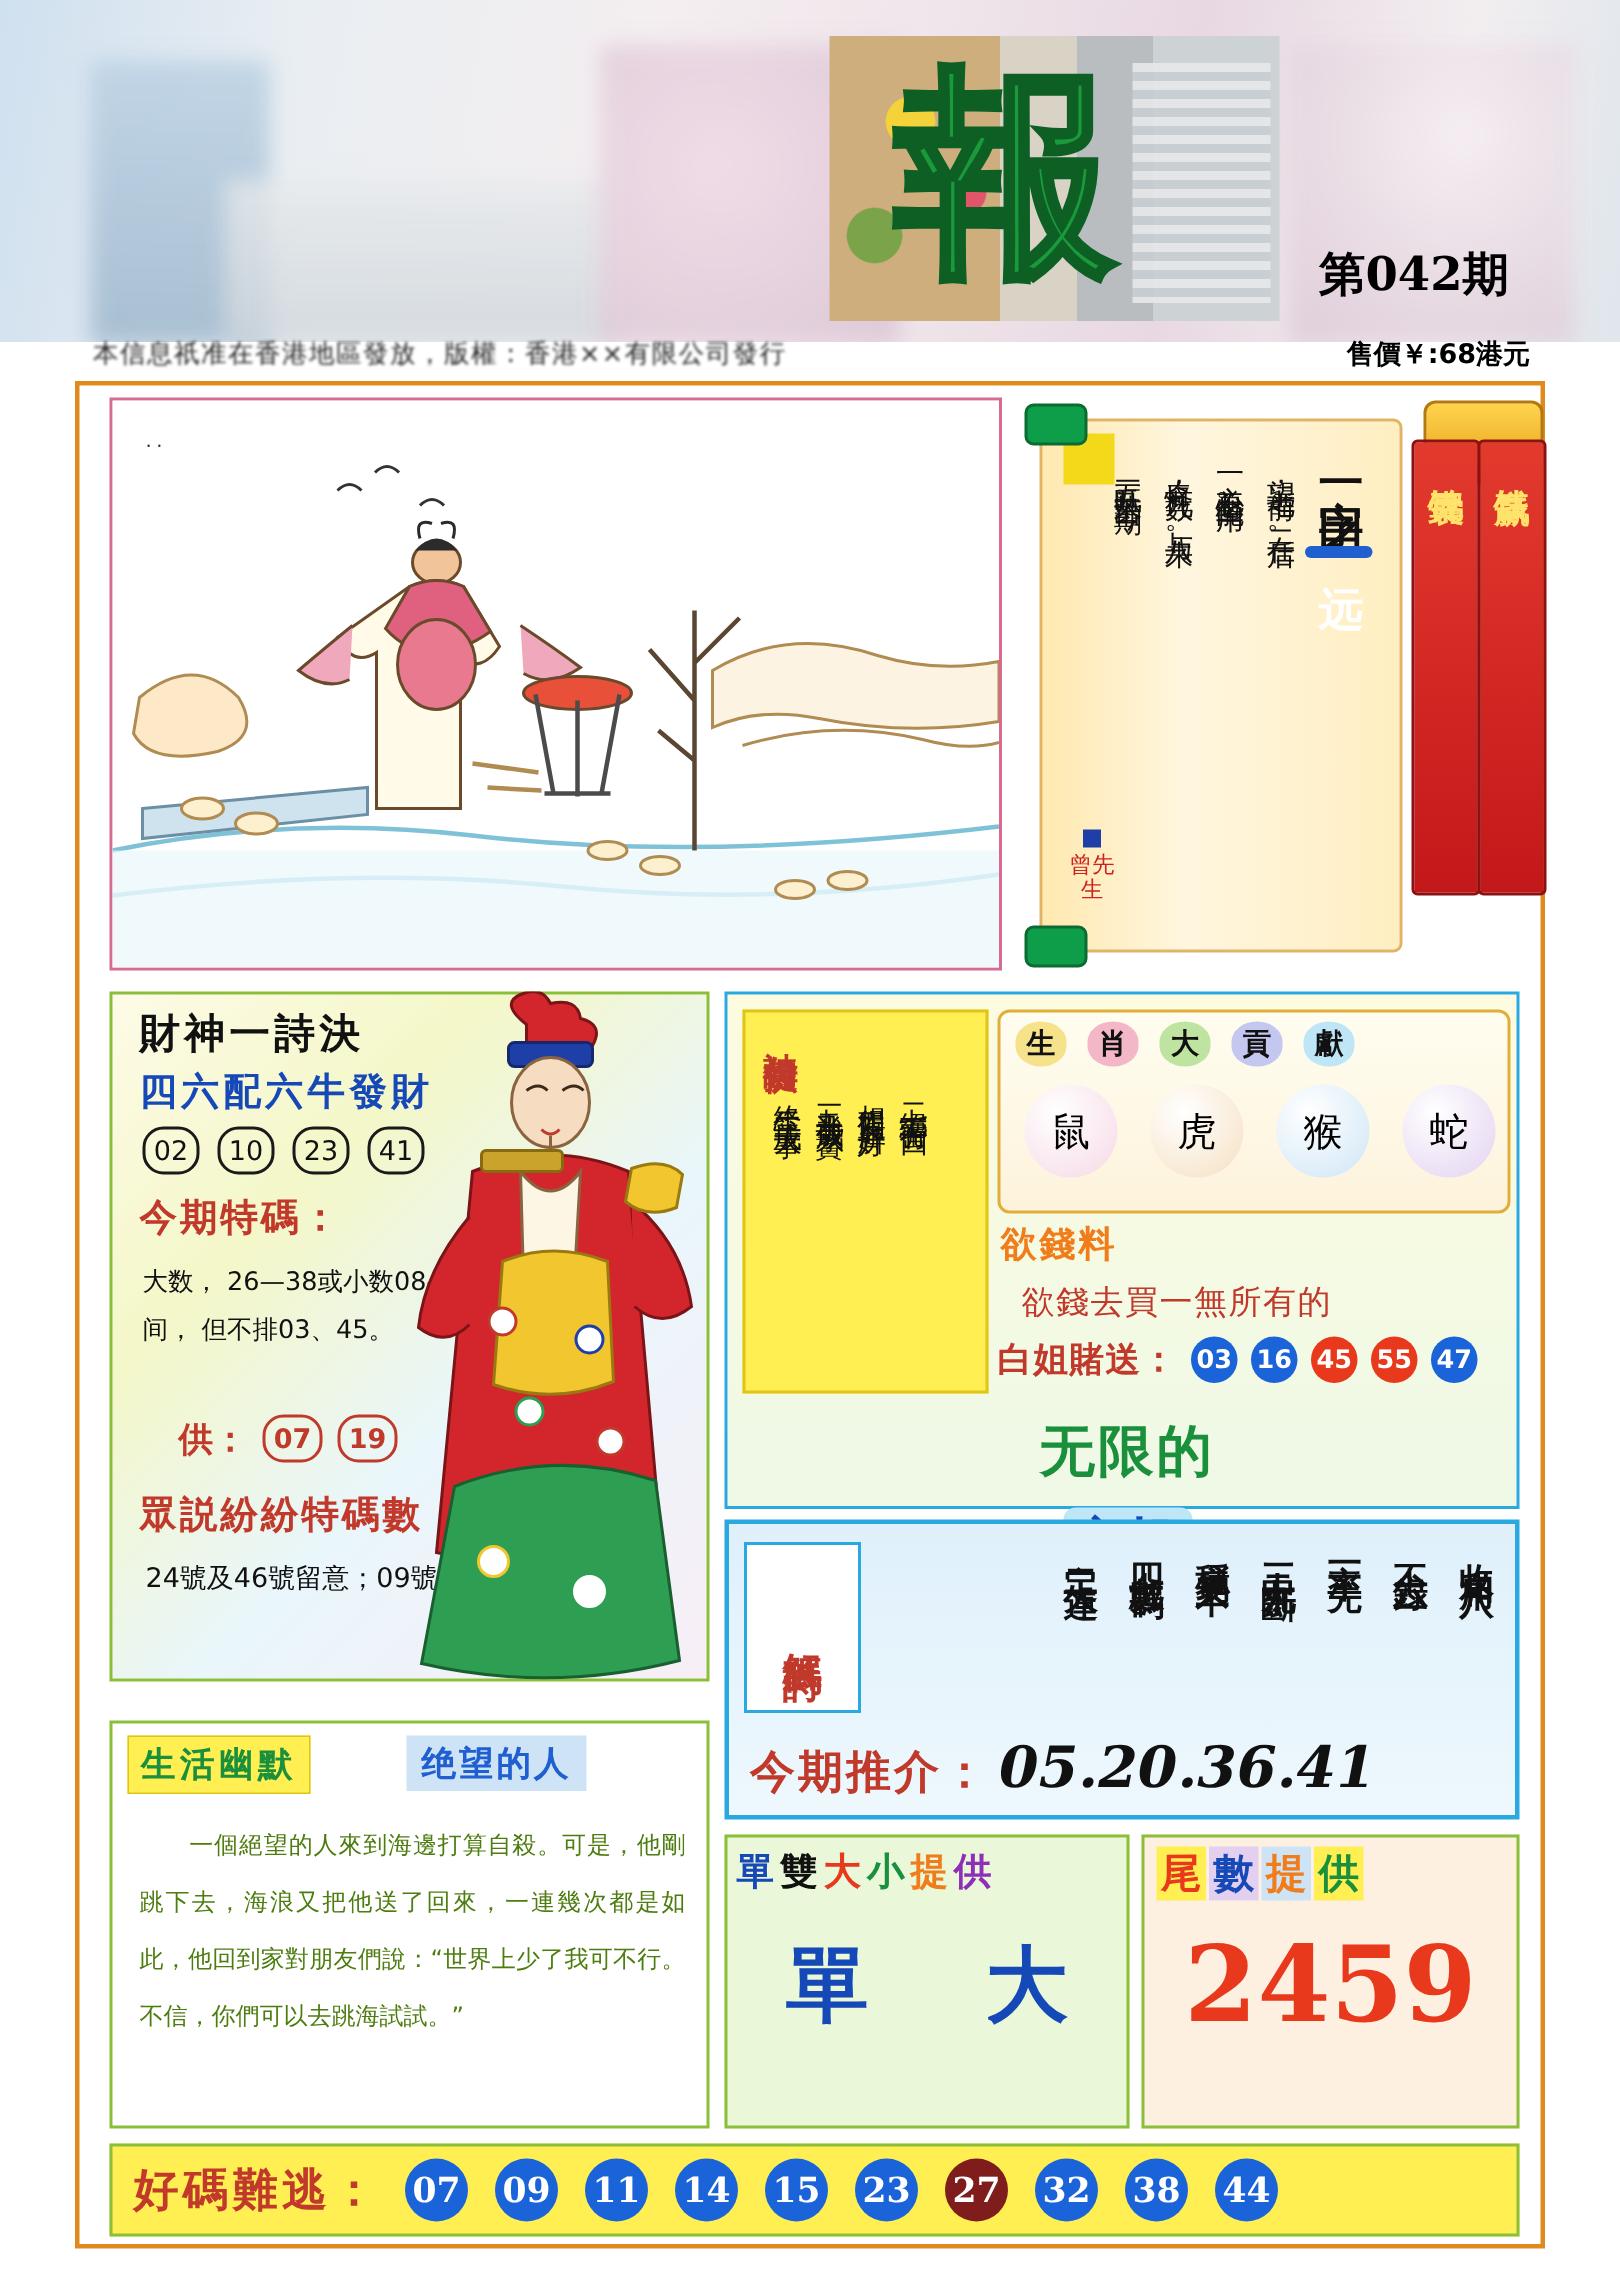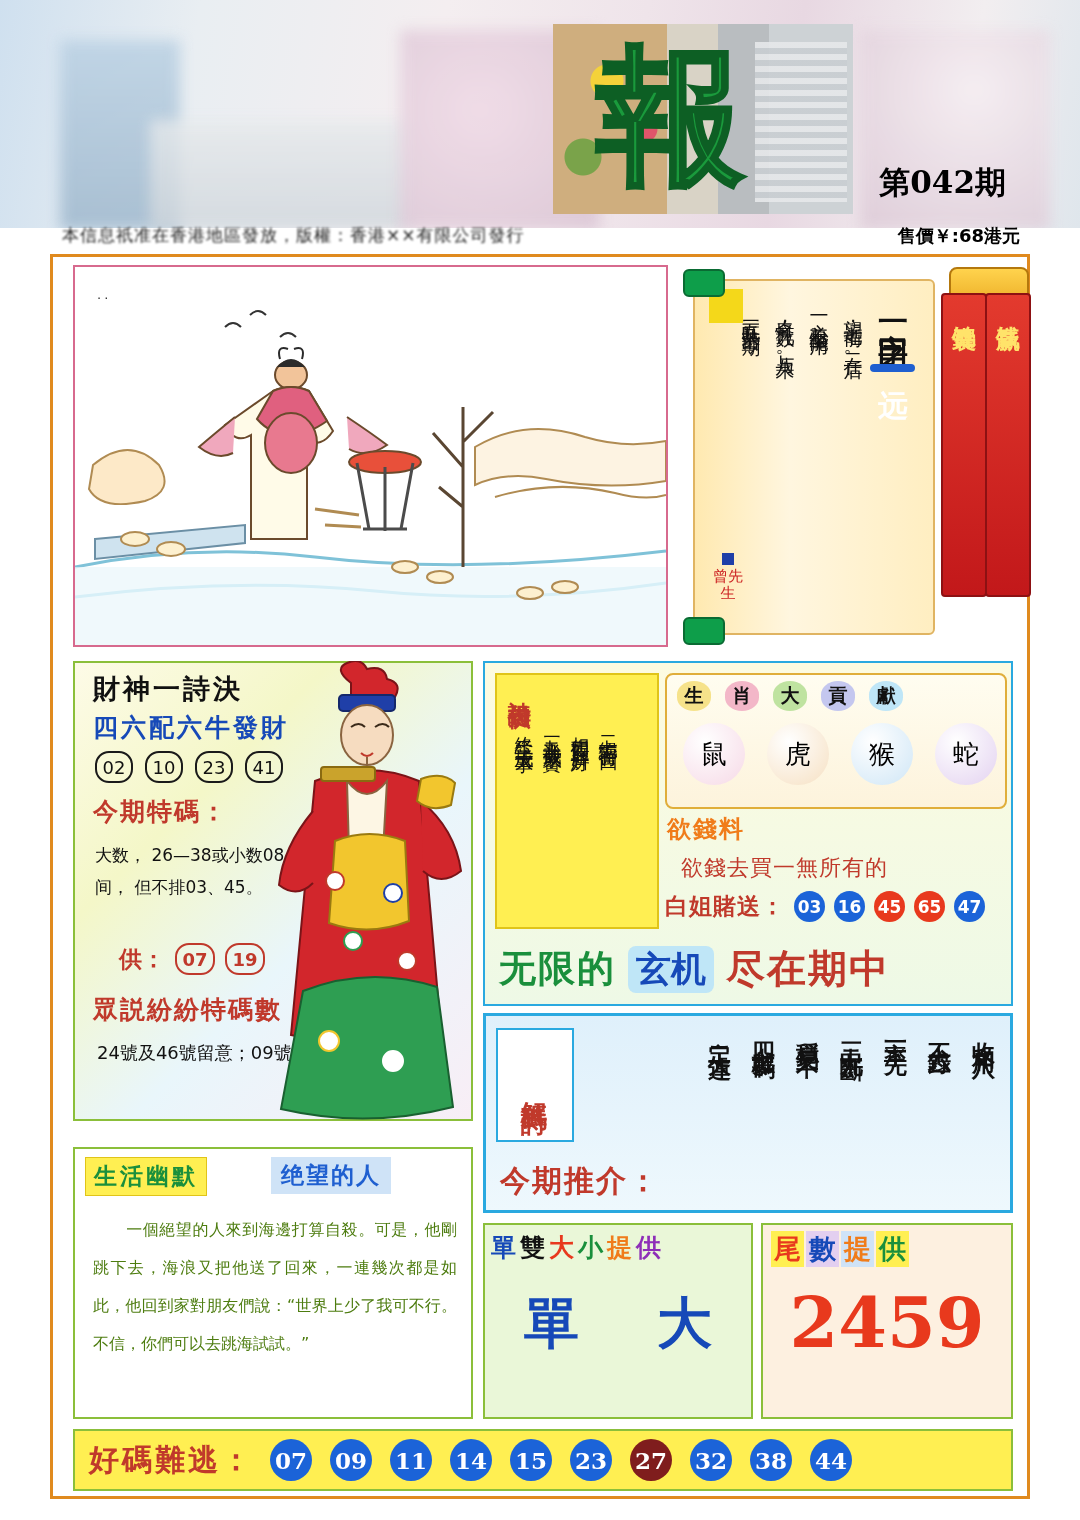--- a/index.html
+++ b/index.html
@@ -81,21 +81,21 @@
   .zodiac{position:absolute;left:180px;top:10px;width:338px;height:132px;border:2px solid #e0ae3a;border-radius:8px;background:linear-gradient(180deg,#fffdf0,#fdf3dc);}
   .zd-head{position:absolute;left:10px;top:6px;display:flex;gap:14px;}
   .zd-h{width:34px;height:30px;border-radius:50%/45%;display:flex;align-items:center;justify-content:center;font-size:19px;font-weight:bold;color:#111;font-family:"DejaVu Serif","Liberation Serif",serif;}
   .zd-row{position:absolute;left:16px;top:48px;display:flex;gap:22px;}
   .zd-c{width:62px;height:62px;border-radius:50%;display:flex;align-items:center;justify-content:center;font-size:26px;}
   .qqq{position:absolute;left:182px;top:150px;font-size:24px;font-weight:bold;color:#f07c1a;font-family:"DejaVu Serif","Liberation Serif",serif;letter-spacing:2px;}
   .qq-line{position:absolute;left:196px;top:190px;font-size:22px;color:#c0392b;font-family:"DejaVu Serif","Liberation Serif",serif;letter-spacing:1px;}
   .bj-line{position:absolute;left:180px;top:228px;display:flex;align-items:center;gap:9px;}
   .bj-lab{font-size:23px;font-weight:bold;color:#c0392b;font-family:"DejaVu Serif","Liberation Serif",serif;letter-spacing:1px;}
   .ball{width:31px;height:31px;border-radius:50%;color:#ffffff;font-size:17px;font-weight:bold;display:flex;align-items:center;justify-content:center;}
-  .slogan{position:absolute;left:14px;top:280px;width:505px;height:52px;display:flex;align-items:center;gap:12px;}
+  .slogan{position:absolute;left:14px;top:280px;width:505px;height:52px;display:flex;align-items:center;gap:12px;flex-direction:column;}
   .sl-a{font-size:37px;font-weight:bold;color:#1a8f3c;font-family:"DejaVu Serif","Liberation Serif",serif;letter-spacing:2px;}
   .sl-b{font-size:35px;font-weight:bold;color:#1649b8;background:#bfe6f7;border-radius:8px;padding:0 8px;font-family:"DejaVu Serif","Liberation Serif",serif;}
   .sl-c{font-size:39px;font-weight:bold;color:#c0392b;font-family:"DejaVu Serif","Liberation Serif",serif;letter-spacing:2px;}
 
   
   .decode{position:absolute;left:430px;top:756px;width:530px;height:200px;border:3px solid #2aa9e0;box-sizing:border-box;background:linear-gradient(180deg,#dff0fb,#eef8fd);padding-left:32px;}
   .dc-lab{position:absolute;left:10px;top:12px;width:74px;height:110px;background:#fff;border:2px solid #2aa9e0;display:flex;align-items:center;justify-content:center;}
   .dc-lab span{writing-mode:vertical-rl;text-orientation:upright;font-size:26px;font-weight:bold;color:#c0392b;font-family:"DejaVu Serif","Liberation Serif",serif;letter-spacing:3px;}
   .dc-col{position:absolute;top:8px;font-size:23px;color:#111;letter-spacing:5px;line-height:28px;font-weight:bold;}
   .d1{right:12px;}.d2{right:56px;}.d3{right:100px;}.d4{right:144px;}.d5{right:188px;}.d6{right:232px;}.d7{right:276px;}
@@ -290,21 +290,21 @@
         </div>
       </div>
 
       <div class="qqq">欲錢料</div>
       <div class="qq-line">欲錢去買一無所有的</div>
       <div class="bj-line">
         <span class="bj-lab">白姐賭送：</span>
         <span class="ball" style="background:#1b63d8">03</span>
         <span class="ball" style="background:#1b63d8">16</span>
         <span class="ball" style="background:#e8391d">45</span>
-        <span class="ball" style="background:#e8391d">65</span>
+        <span class="ball" style="background:#e8391d">55</span>
         <span class="ball" style="background:#1b63d8">47</span>
       </div>
 
       <div class="slogan">
         <span class="sl-a">无限的</span>
         <span class="sl-b">玄机</span>
         <span class="sl-c">尽在期中</span>
       </div>
     </div>
 
@@ -314,20 +314,21 @@
         </div>
       <div class="dc-col d1 vtext">收和用八</div>
       <div class="dc-col d2 vtext">不六録二</div>
       <div class="dc-col d3 vtext">率一先一</div>
       <div class="dc-col d4 vtext">三中九斷</div>
       <div class="dc-col d5 vtext">穩易三不</div>
       <div class="dc-col d6 vtext">四七數碼</div>
       <div class="dc-col d7 vtext">定二大連</div>
       <div class="dc-rec">
         <span class="lab">今期推介：</span>
+        <span class="val">05.20.36.41</span>
       </div>
     </div>
 
     <div class="humor">
       <div class="hm-t1">生活幽默</div>
       <div class="hm-t2">绝望的人</div>
       <div class="hm-body">　　一個絕望的人來到海邊打算自殺。可是，他剛跳下去，海浪又把他送了回來，一連幾次都是如此，他回到家對朋友們說：“世界上少了我可不行。不信，你們可以去跳海試試。”</div>
     </div>
 
     <div class="dada">

